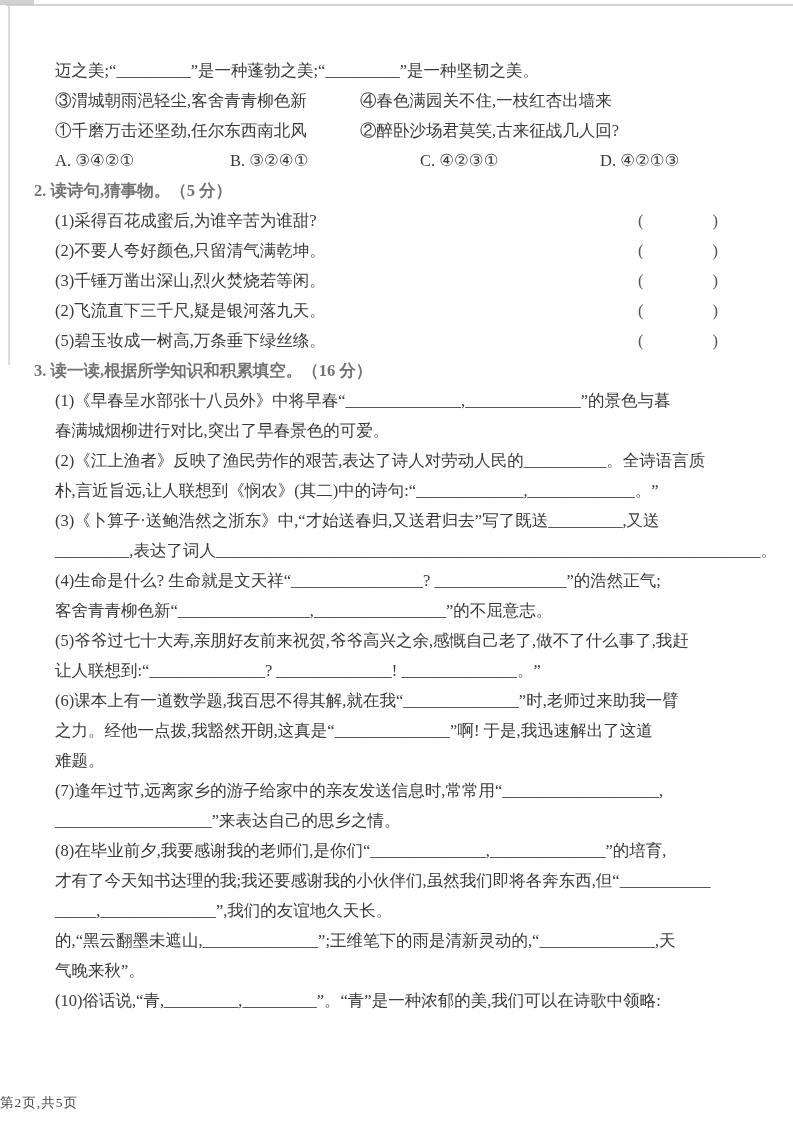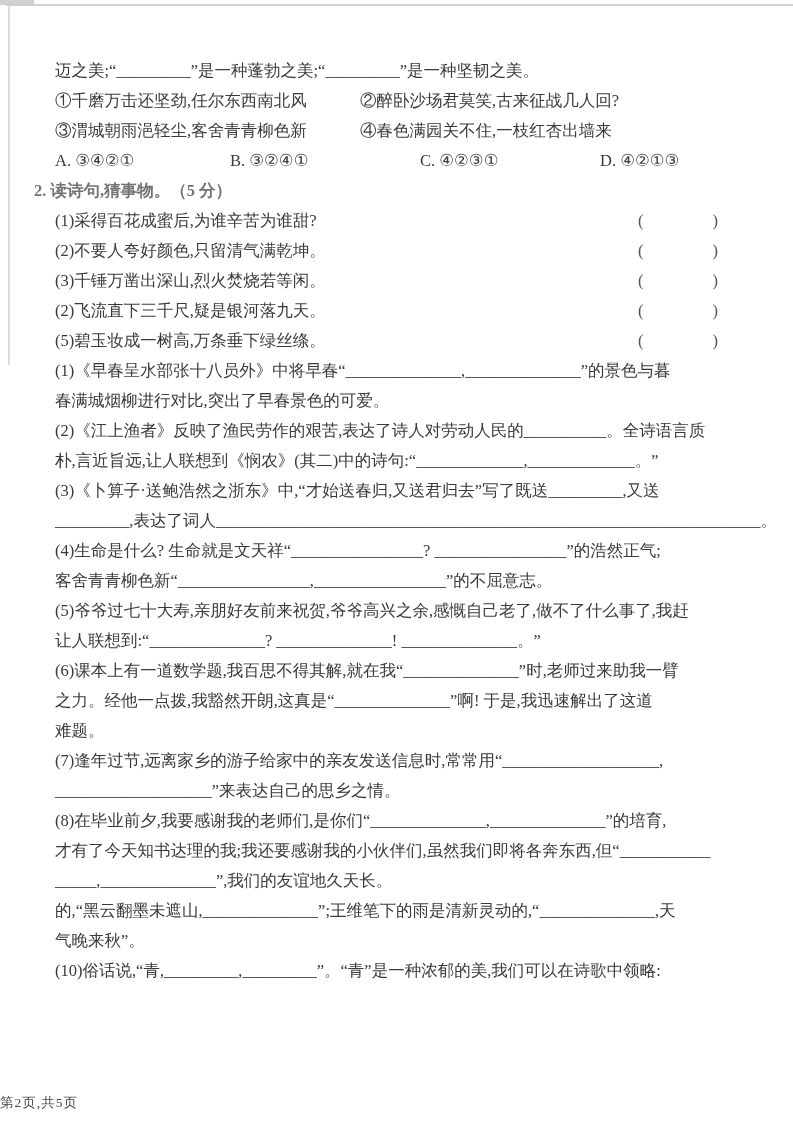--- a/index.html
+++ b/index.html
@@ -43,26 +43,26 @@
 <div>
   <div class="scan-corner"></div>
   <div class="scan-top"></div>
   <div class="scan-left"></div>
 
   <div class="content">
 
     <div class="line">迈之美;“_________”是一种蓬勃之美;“_________”是一种坚韧之美。</div>
 
     <div class="line cols">
+      <span class="col-left">③渭城朝雨浥轻尘,客舍青青柳色新</span>
+      <span>④春色满园关不住,一枝红杏出墙来</span>
+    </div>
+    <div class="line cols">
       <span class="col-left">①千磨万击还坚劲,任尔东西南北风</span>
       <span>②醉卧沙场君莫笑,古来征战几人回?</span>
-    </div>
-    <div class="line cols">
-      <span class="col-left">③渭城朝雨浥轻尘,客舍青青柳色新</span>
-      <span>④春色满园关不住,一枝红杏出墙来</span>
     </div>
 
     <div class="line opts">
       <span class="opt-a">A. ③④②①</span>
       <span class="opt-b">B. ③②④①</span>
       <span class="opt-c">C. ④②③①</span>
       <span>D. ④②①③</span>
     </div>
 
     <div class="line qtitle">2. 读诗句,猜事物。（5 分）</div>
@@ -96,20 +96,21 @@
       </span>
     </div>
     <div class="line q2row">
       <span class="stem">(5)碧玉妆成一树高,万条垂下绿丝绦。</span>
       <span class="answer-parens">
         <span>(</span>
         <span>)</span>
       </span>
     </div>
 
+    <div class="line qtitle">3. 读一读,根据所学知识和积累填空。（16 分）</div>
 
     <div class="line">(1)《早春呈水部张十八员外》中将早春“______________,______________”的景色与暮</div>
     <div class="line">春满城烟柳进行对比,突出了早春景色的可爱。</div>
     <div class="line">(2)《江上渔者》反映了渔民劳作的艰苦,表达了诗人对劳动人民的__________。全诗语言质</div>
     <div class="line">朴,言近旨远,让人联想到《悯农》(其二)中的诗句:“_____________,_____________。”</div>
     <div class="line">(3)《卜算子·送鲍浩然之浙东》中,“才始送春归,又送君归去”写了既送_________,又送</div>
     <div class="line">_________,表达了词人__________________________________________________________________。</div>
     <div class="line">(4)生命是什么? 生命就是文天祥“________________? ________________”的浩然正气;</div>
     <div class="line">客舍青青柳色新“________________,________________”的不屈意志。</div>
     <div class="line">(5)爷爷过七十大寿,亲朋好友前来祝贺,爷爷高兴之余,感慨自己老了,做不了什么事了,我赶</div>

